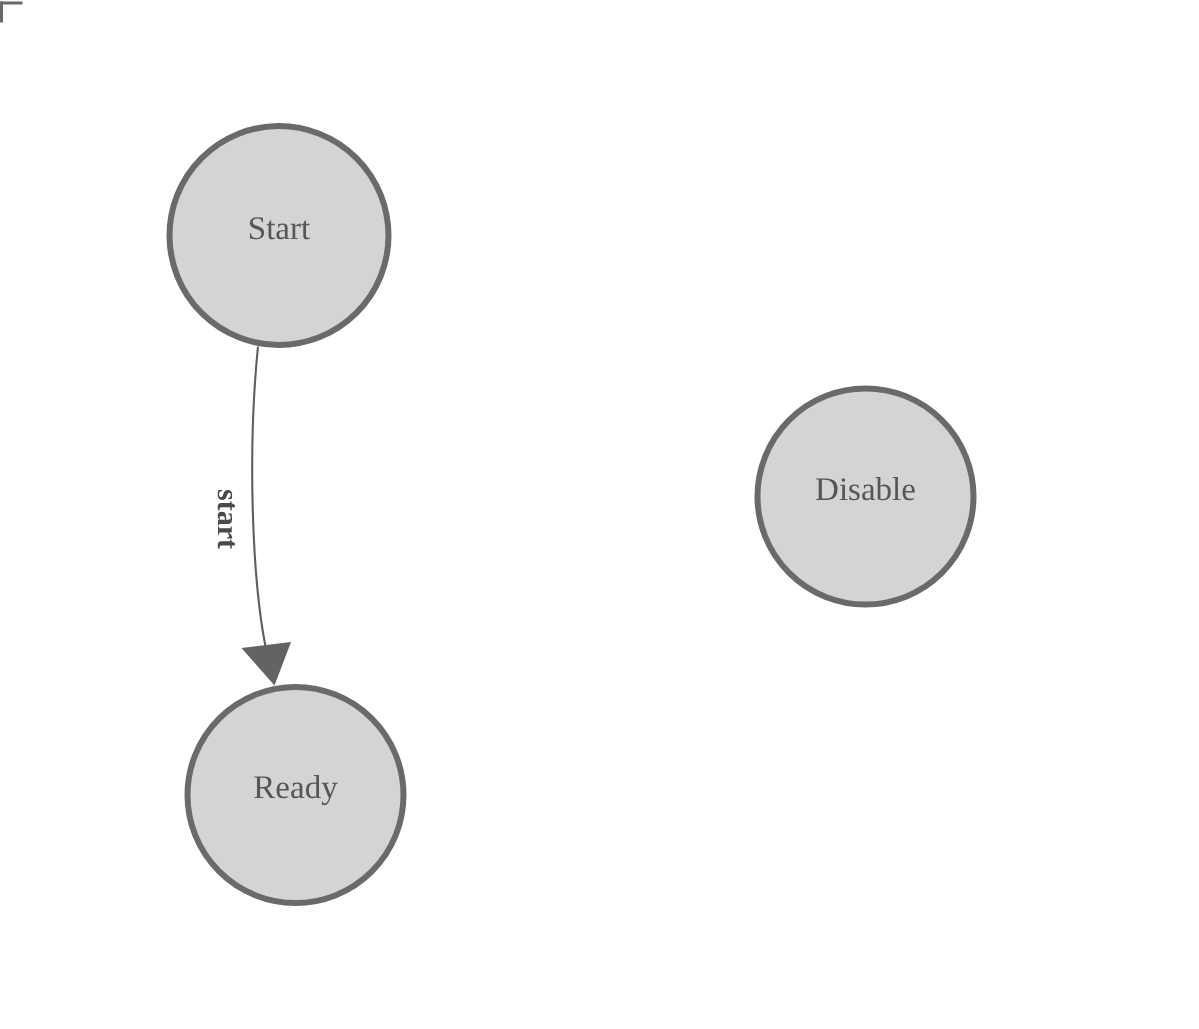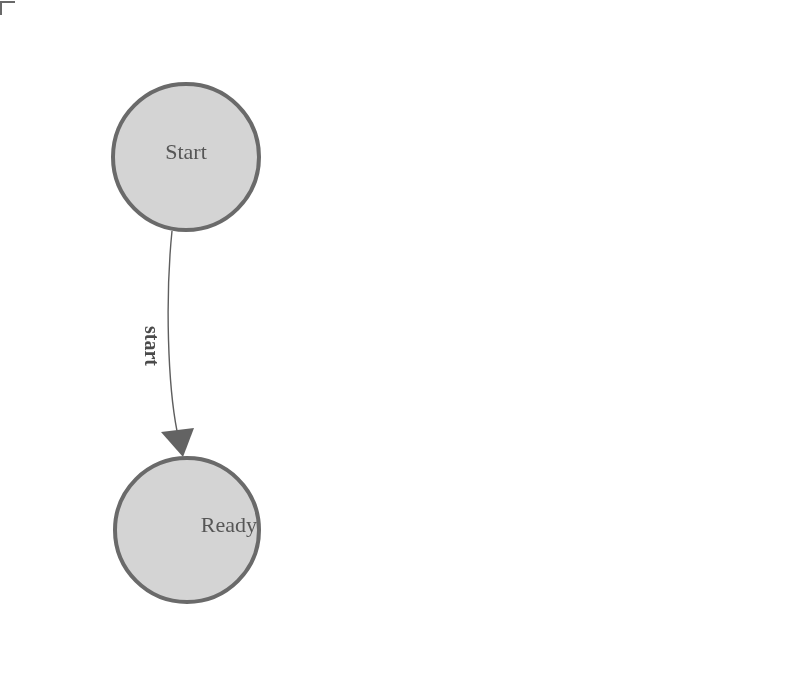--- a/index.html
+++ b/index.html
@@ -45,21 +45,21 @@
     box-sizing: border-box;
     border-radius: 50%;
     background: #d4d4d4;
     border: 4px solid #6a6a6a;
     display: flex;
     align-items: center;
     justify-content: center;
     cursor: default;
   }
   .node-start   { left: 111px; top:  82px; width: 150px; height: 150px; }
-  .node-ready   { left: 113px; top: 456px; width: 148px; height: 148px; justify-content: flex-end; }
+  .node-ready   { left: 123px; top: 456px; width: 148px; height: 148px; }
   .node-disable { left: 503px; top: 257px; width: 148px; height: 148px; }
   .node-label {
     position: relative;
     top: -5px;
     font-size: 22px;
     color: #565656;
     white-space: nowrap;
     user-select: none;
   }
   .edge-label {
@@ -88,16 +88,19 @@
   </svg>
 
   <div class="node node-start">
     <span class="node-label">Start</span>
   </div>
 
   <div class="node node-ready">
     <span class="node-label">Ready</span>
   </div>
 
+  <div class="node node-disable">
+    <span class="node-label">Disable</span>
+  </div>
 
   <div class="edge-label">start</div>
 
 </div>
 
 </body></html>

